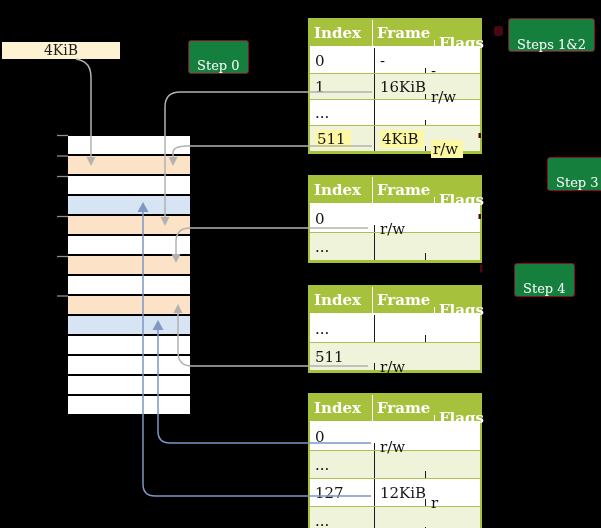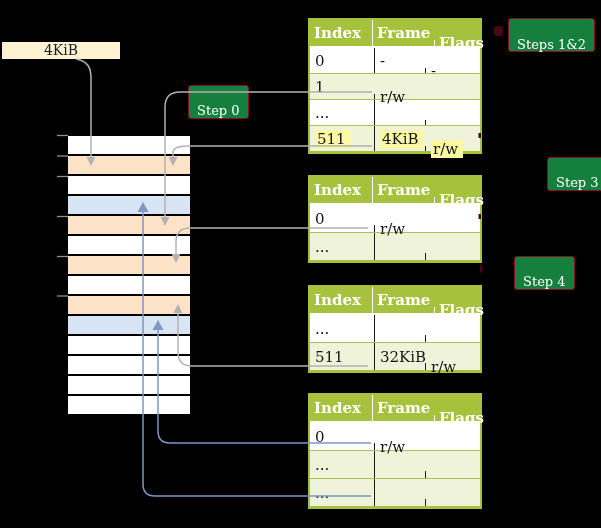--- a/index.html
+++ b/index.html
@@ -11,24 +11,24 @@
   .frame-label{
     position:absolute;left:2px;top:42px;width:118px;height:17px;
     background:#fdf3d3;color:#1c1c1c;font-size:14px;line-height:17px;text-align:center;
   }
   
   .badge{
     position:absolute;height:18px;line-height:18px;padding:16px 8px;
     background:#15803d;border:1px solid #8c0c28;border-radius:3px;
     color:#fff;font-size:13px;white-space:nowrap;box-sizing:border-box;
   }
-  #badge-step0{left:188px;top:40px;margin-top:45px;}
+  #badge-step0{left:188px;top:40px;}
   #badge-steps12{left:508px;top:18px;height:19px;line-height:19px;}
   #badge-step3{left:547px;top:157px;}
-  #badge-step4{left:514px;top:256px;}
+  #badge-step4{left:514px;top:263px;}
   
   .mem-col{position:absolute;left:68px;top:136px;width:122px;}
   .mem-row{height:18px;border-bottom:2px solid #000;}
   
   .ptable{
     position:absolute;left:308px;width:174px;box-sizing:border-box;
     border:2px solid #a6c23d;border-bottom-width:3px;background:#fff;
   }
   #ptable-1{top:18px;} #ptable-2{top:175px;} #ptable-3{top:285px;} #ptable-4{top:393px;}
   .pt-head{display:flex;height:26px;background:#a6c23d;border-bottom:2px solid #fff;gap:11px;}
@@ -82,20 +82,21 @@
       <div class="hc w2">Frame</div>
       <div class="hc w3">Flags</div>
     </div>
     <div class="pt-row">
       <div class="bc w1">0</div>
       <div class="bc w2">-</div>
       <div class="bc w3">-</div>
     </div>
     <div class="pt-row shaded">
       <div class="bc w1">1</div>
+      <div class="bc w2">16KiB</div>
       <div class="bc w3">r/w</div>
     </div>
     <div class="pt-row">
       <div class="bc w1">...</div>
       <div class="bc w2"></div>
       <div class="bc w3"></div>
     </div>
     <div class="pt-row shaded">
       <div class="bc w1">
           <span class="hl">511</span>
@@ -132,39 +133,43 @@
       <div class="hc w2">Frame</div>
       <div class="hc w3">Flags</div>
     </div>
     <div class="pt-row">
       <div class="bc w1">...</div>
       <div class="bc w2"></div>
       <div class="bc w3"></div>
     </div>
     <div class="pt-row shaded">
       <div class="bc w1">511</div>
-      <div class="bc w2">32KiB</div>
       <div class="bc w3">r/w</div>
     </div>
   </div>
 
   <div class="ptable rows27" id="ptable-4">
     <div class="pt-head">
       <div class="hc w1">Index</div>
       <div class="hc w2">Frame</div>
       <div class="hc w3">Flags</div>
     </div>
     <div class="pt-row">
       <div class="bc w1">0</div>
       <div class="bc w3">r/w</div>
     </div>
     <div class="pt-row shaded">
       <div class="bc w1">...</div>
       <div class="bc w2"></div>
       <div class="bc w3"></div>
+    </div>
+    <div class="pt-row">
+      <div class="bc w1">127</div>
+      <div class="bc w2">12KiB</div>
+      <div class="bc w3">r</div>
     </div>
     <div class="pt-row shaded">
       <div class="bc w1">...</div>
       <div class="bc w2"></div>
       <div class="bc w3"></div>
     </div>
   </div>
 
   <svg id="overlay" width="601" height="528" viewBox="0 0 601 528">
 

